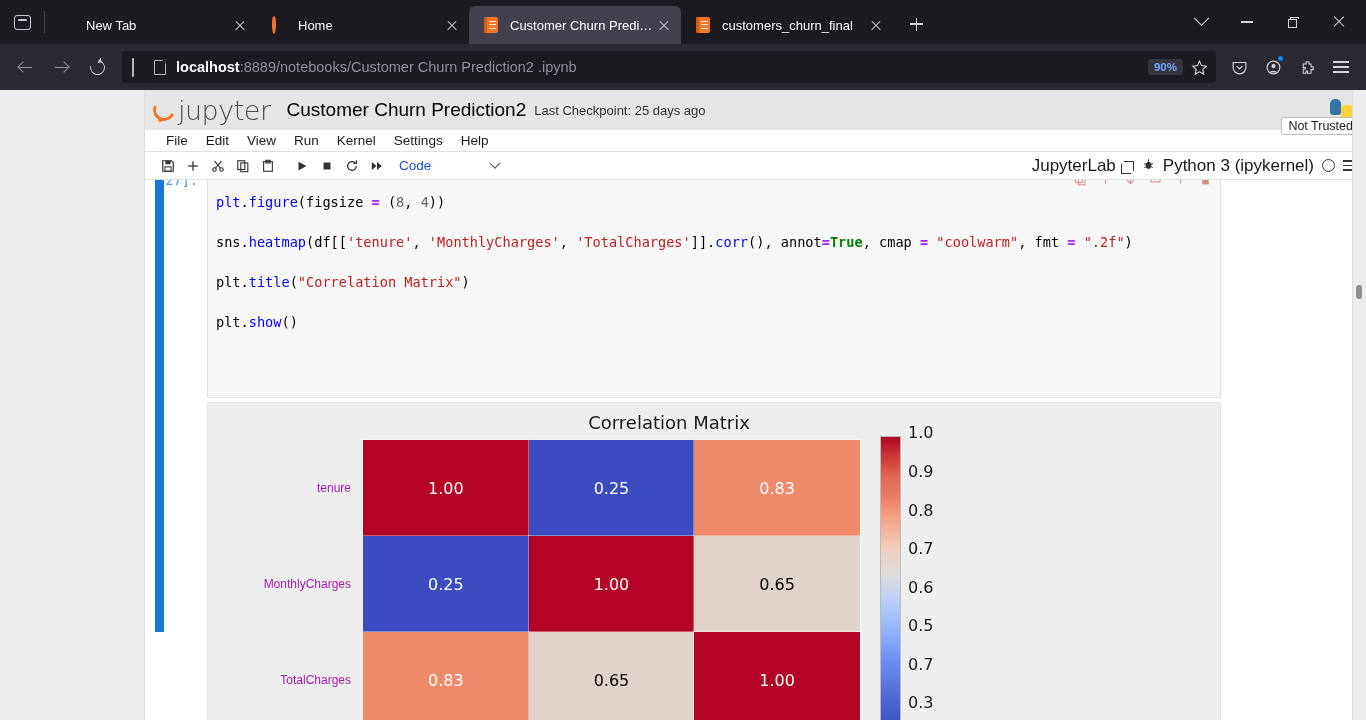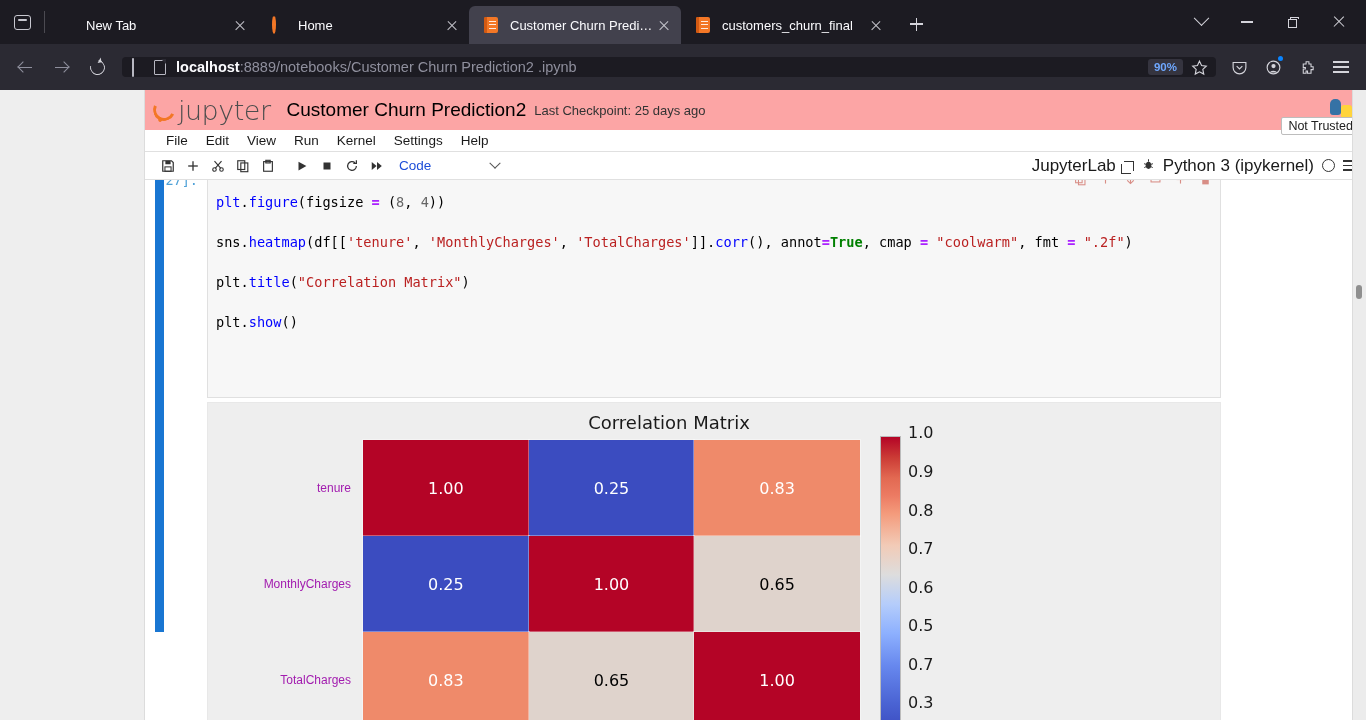--- a/index.html
+++ b/index.html
@@ -85,21 +85,21 @@
   .navbtn { width:34px;height:34px;display:flex;align-items:center;justify-content:center;margin-right:2px;position:relative;}
   .arrow-l, .arrow-r { width:13px;height:13px;position:relative; }
   .arrow-l::before{content:"";position:absolute;left:0;top:6px;width:13px;height:1.5px;background:#8f8f9d;}
   .arrow-l::after{content:"";position:absolute;left:0;top:2.6px;width:7px;height:7px;border-left:1.5px solid #8f8f9d;border-bottom:1.5px solid #8f8f9d;transform:rotate(45deg);}
   .arrow-r::before{content:"";position:absolute;left:0;top:6px;width:13px;height:1.5px;background:#8f8f9d;}
   .arrow-r::after{content:"";position:absolute;right:0;top:2.6px;width:7px;height:7px;border-right:1.5px solid #8f8f9d;border-top:1.5px solid #8f8f9d;transform:rotate(45deg);}
   .reload { width:15px;height:15px;border:1.6px solid #d4d4db;border-radius:50%;border-top-color:transparent;position:relative;transform:rotate(-35deg);}
   .reload::after{content:"";position:absolute;right:-1px;top:-1px;border-left:4px solid transparent;border-right:0 solid transparent;border-bottom:5px solid #d4d4db;transform:rotate(25deg);}
 
   .urlbar {
-    flex: 1; height: 20px; background: #1c1b22; border-radius: 4px;
+    flex: 1; height: 32px; background: #1c1b22; border-radius: 4px;
     display: flex; align-items: center; padding: 0 6px 0 10px; margin: 0 6px;
   }
   .shield { width:14px;height:16px;margin-right:8px;position:relative;flex:0 0 14px;}
   .shield .s { width:14px;height:15px;border:1.4px solid #b8b8c2; border-radius: 3px 3px 7px 7px / 3px 3px 9px 9px; }
   .pageicon { width:12px;height:15px;border:1.4px solid #b8b8c2;border-radius:1px;margin-right:10px;flex:0 0 12px;position:relative;}
   .pageicon::after{content:"";position:absolute;right:-1.4px;top:-1.4px;border-left:5px solid transparent;border-top:5px solid #2b2a33;}
   .urltext { flex:1; font-size:14.5px; color:#8f8f9d; white-space:nowrap; overflow:hidden; }
   .urltext b { color:#fbfbfe; font-weight:600; }
   .zoombadge { color:#6fa8ff; font-size:11.5px; font-weight:700; padding:2px 6px; border-radius:3px; background:#35343f; margin-right:8px; }
   .star { width:17px;height:17px;margin-right:2px;flex:0 0 17px; }
@@ -109,21 +109,21 @@
   .hamburger { width:16px;height:12px;position:relative;}
   .hamburger i{position:absolute;left:0;width:16px;height:1.6px;background:#d4d4db;}
   .hamburger i:nth-child(1){top:0;} .hamburger i:nth-child(2){top:5.2px;} .hamburger i:nth-child(3){top:10.4px;}
   .bluedot{position:absolute;right:7px;top:6px;width:5px;height:5px;border-radius:50%;background:#0a84ff;}
 
   
   .page { position: relative; height: 630px; background:#fff; display:flex; }
   .jp-sidebar { width: 145px; background:#eeeeee; border-right:1px solid #dcdcdc; flex:0 0 145px; }
   .jp-main { flex: 1; position: relative; background: #fff; overflow: hidden; }
 
-  .jp-header { height: 40px; display:flex; align-items:center; padding-left: 8px; background:#fca5a5; }
+  .jp-header { height: 40px; display:flex; align-items:center; padding-left: 8px; background:#e5e5e5; }
   .jp-logo { display:flex; align-items:center; margin-right: 16px; }
   .jp-logo .ring {
     width: 22px; height: 22px; border: 3px solid #f37726; border-radius: 50%;
     border-top-color: transparent; border-right-color: transparent; transform: rotate(-20deg);
     margin-right: 3px; position: relative;
   }
   .jp-logo .dot { position:absolute; left:-1px; bottom:-2px; width:4px;height:4px;border-radius:50%;background:#f37726;}
   .jp-wordmark { font-size: 27px; color:#4d4d4d; font-weight:300; letter-spacing:-.5px; font-family:"DejaVu Sans", sans-serif;}
   .nb-title { font-size: 19px; color: #000; margin-right: 8px; }
   .nb-ckpt { font-size: 13px; color: #333; }

